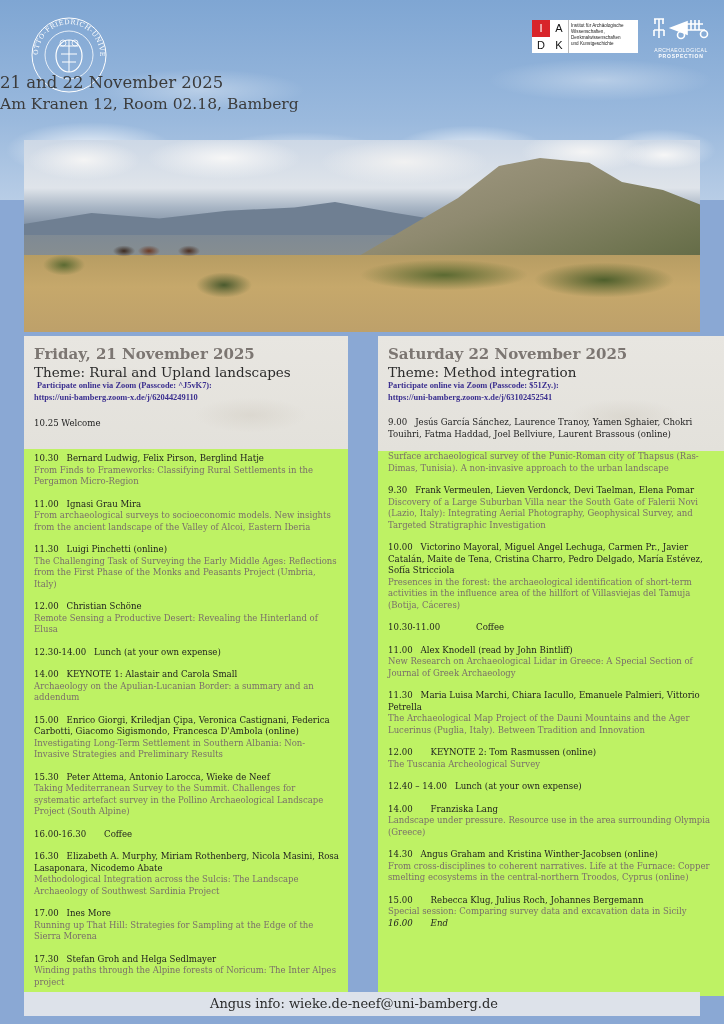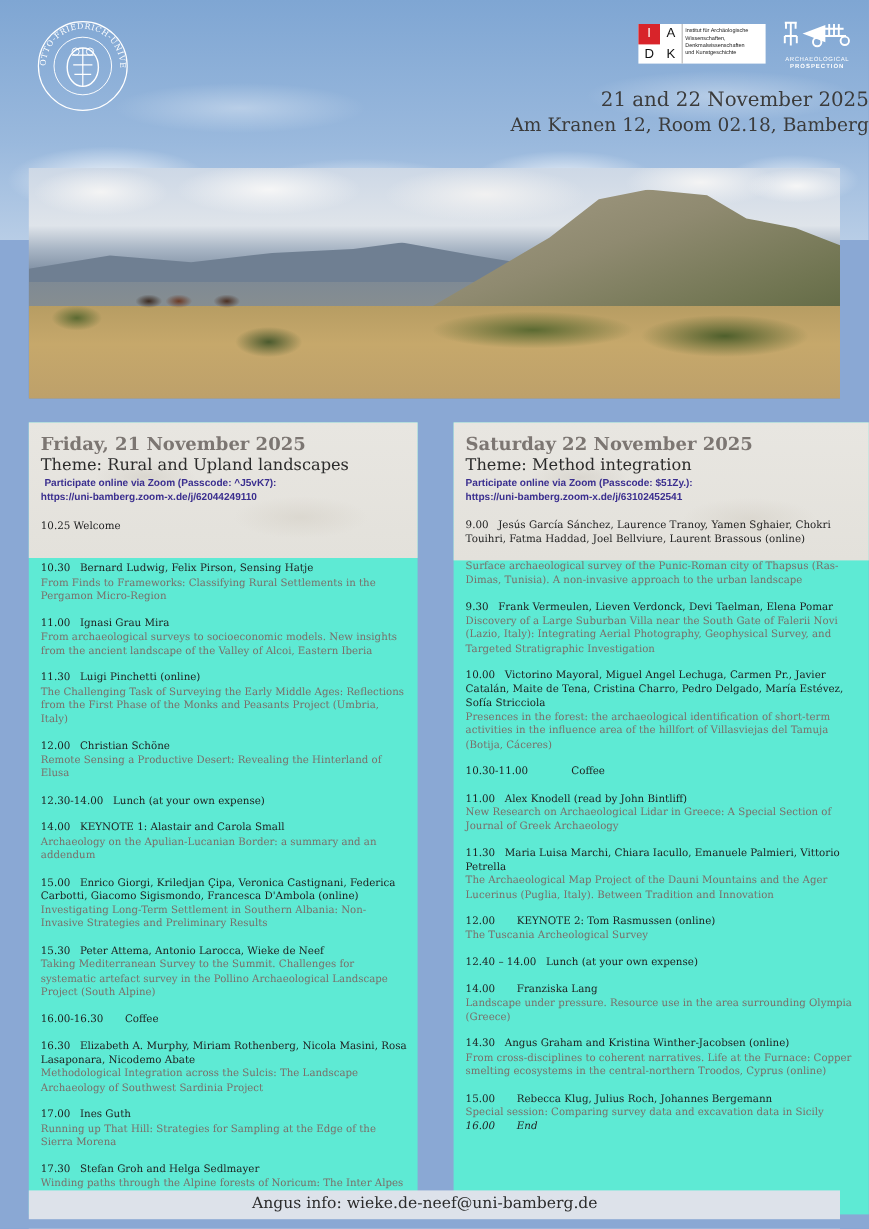--- a/index.html
+++ b/index.html
@@ -90,49 +90,49 @@
     padding: 3px 2px; color: #222; border-left: 1px solid #bbb;
   }
   .prospect-logo {
     position: absolute; left: 648px; top: 16px; width: 66px; height: 44px; color: #fff;
     text-align: center;
   }
   .prospect-logo .label1 { font-family: "Liberation Sans", sans-serif; font-size: 5px; letter-spacing: 0.5px; margin-top: 1px; }
   .prospect-logo .label2 { font-family: "Liberation Sans", sans-serif; font-size: 5px; font-weight: bold; letter-spacing: 0.8px; }
 
   
-  .title-block { position: absolute; left: 0; top: 72px; width: 724px; text-align: right; color: #3b3b3b; }
+  .title-block { position: absolute; left: 0; top: 72px; width: 724px; text-align: left; color: #3b3b3b; }
   .title-block .dates { font-family: "DejaVu Serif", serif; font-size: 16.5px; line-height: 22px; }
   .title-block .main-title { font-family: "DejaVu Serif", serif; font-size: 19px; line-height: 26px; letter-spacing: -0.2px; }
   .title-block .venue { font-family: "DejaVu Serif", serif; font-size: 15.5px; line-height: 20px; }
 
   
   .panel {
-    position: absolute; top: 352px;
-    background: #5eead4;
+    position: absolute; top: 336px;
+    background: #bef264;
   }
   .panel-left { left: 24px; width: 324px; height: 660px; }
   .panel-right { left: 378px; width: 352px; height: 660px; }
   .panel-head {
     background:
       radial-gradient(ellipse 60px 20px at 30% 40%, rgba(200,195,185,0.4), rgba(200,195,185,0) 70%),
       radial-gradient(ellipse 80px 25px at 70% 70%, rgba(210,205,195,0.5), rgba(210,205,195,0) 70%),
       linear-gradient(#e8e6e1, #e3e1db);
     padding: 8px 8px 6px 10px;
   }
   .panel-left .panel-head { height: 113px; }
   .panel-right .panel-head { height: 115px; }
   .day-title {
     font-family: "DejaVu Serif", serif; font-weight: bold; font-size: 15px; color: #7c7672; line-height: 20px;
   }
   .theme {
     font-family: "DejaVu Serif", serif; font-size: 13.5px; color: #2b2b2b; line-height: 16px;
   }
   .zoom-line {
-    font-family: Liberation Sans, sans-serif; font-size: 8.4px; color: #3b2f8f; line-height: 12px; font-weight: bold;
+    font-family: Liberation Serif, serif; font-size: 8.4px; color: #3b2f8f; line-height: 12px; font-weight: bold;
   }
   .zoom-line.indent { padding-left: 3px; }
   .welcome { font-size: 8.6px; line-height: 12px; margin-top: 13px; color: #222; }
   .talks { padding: 0 8px 0 10px; }
   .talk { margin-top: 11px; }
   .talk:first-child { margin-top: 0; }
   .talk .head { font-size: 8.6px; line-height: 11.5px; color: #1e1e1e; }
   .talk .head .time { display: inline-block; margin-right: 8px; }
   .talk .head .time.wide { margin-right: 18px; }
   .talk .title { font-size: 8.5px; line-height: 11.5px; color: #7a6f6a; }
@@ -216,21 +216,21 @@
 <div class="panel panel-left">
   <div class="panel-head">
     <div class="day-title">Friday, 21 November 2025</div>
     <div class="theme">Theme: Rural and Upland landscapes</div>
     <div class="zoom-line indent">Participate online via Zoom (Passcode: ^J5vK7):</div>
     <div class="zoom-line">https://uni-bamberg.zoom-x.de/j/62044249110</div>
     <div class="welcome">10.25 Welcome</div>
   </div>
   <div class="talks" style="padding-top:4px;">
     <div class="talk">
-      <div class="head"><span class="time">10.30</span><span>Bernard Ludwig, Felix Pirson, Sensing Hatje</span></div>
+      <div class="head"><span class="time">10.30</span><span>Bernard Ludwig, Felix Pirson, Berglind Hatje</span></div>
       <div class="title">From Finds to Frameworks: Classifying Rural Settlements in the Pergamon Micro-Region</div>
     </div>
     <div class="talk">
       <div class="head"><span class="time">11.00</span><span>Ignasi Grau Mira</span></div>
       <div class="title">From archaeological surveys to socioeconomic models. New insights from the ancient landscape of the Valley of Alcoi, Eastern Iberia</div>
     </div>
     <div class="talk">
       <div class="head"><span class="time">11.30</span><span>Luigi Pinchetti (online)</span></div>
       <div class="title">The Challenging Task of Surveying the Early Middle Ages: Reflections from the First Phase of the Monks and Peasants Project (Umbria, Italy)</div>
     </div>
@@ -254,21 +254,21 @@
       <div class="title">Taking Mediterranean Survey to the Summit. Challenges for systematic artefact survey in the Pollino Archaeological Landscape Project (South Alpine)</div>
     </div>
     <div class="talk">
       <div class="head"><span class="time wide">16.00-16.30</span><span>Coffee</span></div>
     </div>
     <div class="talk">
       <div class="head"><span class="time">16.30</span><span>Elizabeth A. Murphy, Miriam Rothenberg, Nicola Masini, Rosa Lasaponara, Nicodemo Abate</span></div>
       <div class="title">Methodological Integration across the Sulcis: The Landscape Archaeology of Southwest Sardinia Project</div>
     </div>
     <div class="talk">
-      <div class="head"><span class="time">17.00</span><span>Ines Guth</span></div>
+      <div class="head"><span class="time">17.00</span><span>Ines More</span></div>
       <div class="title">Running up That Hill: Strategies for Sampling at the Edge of the Sierra Morena</div>
     </div>
     <div class="talk">
       <div class="head"><span class="time">17.30</span><span>Stefan Groh and Helga Sedlmayer</span></div>
       <div class="title">Winding paths through the Alpine forests of Noricum: The Inter Alpes project</div>
     </div>
   </div>
 </div>
 
 <div class="panel panel-right">

